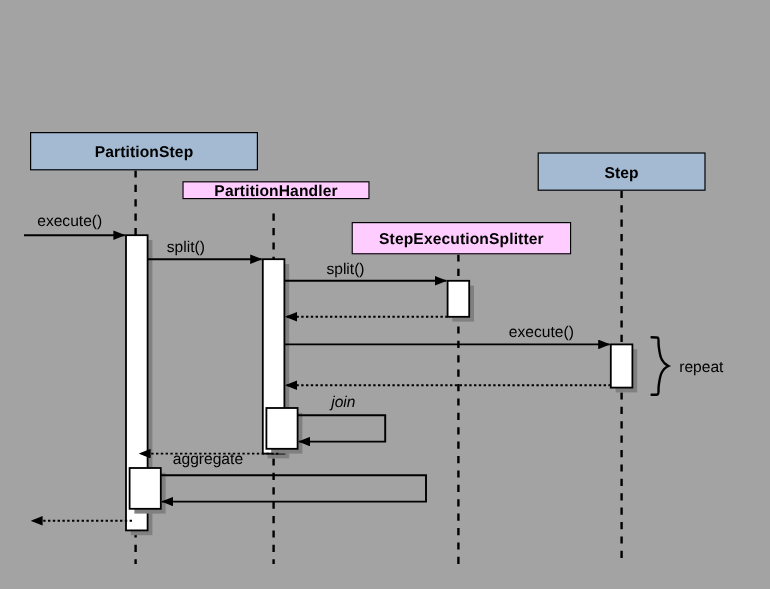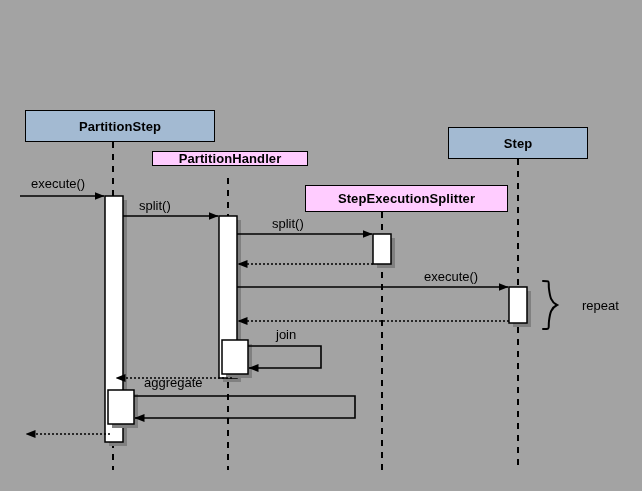--- a/index.html
+++ b/index.html
@@ -40,21 +40,20 @@
     color: #000000;
     white-space: nowrap;
     line-height: 1;
   }
   .brace-label {
     position: absolute;
     font-size: 13px;
     color: #000000;
     white-space: nowrap;
     line-height: 1;
-    margin-left: 16px;
   }
 </style>
 </head>
 <body>
 
 <div id="diagram-canvas">
 
   <svg id="diagram-svg" width="642" height="491">
     <defs>
       <marker id="arrow-solid" markerWidth="10" markerHeight="8" refX="9.5" refY="4" orient="auto" markerUnits="userSpaceOnUse">
@@ -125,35 +124,35 @@
   </svg>
 
   <div class="lifeline-box" style="left:25px; top:110px; width:190px; height:32px; background:#a3bad2;">
     <span>PartitionStep</span>
   </div>
 
   <div class="lifeline-box" style="left:152px; top:151px; width:156px; height:15px; background:#ffccff;">
     <span>PartitionHandler</span>
   </div>
 
-  <div class="lifeline-box" style="left:293px; top:185px; width:203px; height:27px; background:#ffccff;margin-left:12px;">
+  <div class="lifeline-box" style="left:293px; top:185px; width:183px; height:27px; background:#ffccff;">
     <span>StepExecutionSplitter</span>
   </div>
 
   <div class="lifeline-box" style="left:448px; top:115px; width:140px; height:32px; background:#a3bad2;margin-top:12px;">
     <span>Step</span>
   </div>
 
   <div class="msg-label" style="left:31px; top:177px;">execute()</div>
 
   <div class="msg-label" style="left:139px; top:199px;">split()</div>
 
   <div class="msg-label" style="left:272px; top:217px;text-align:right;">split()</div>
 
   <div class="msg-label" style="left:424px; top:270px;">execute()</div>
 
-  <div class="msg-label" style="left:276px; top:328px;">join</div>
+  <div class="msg-label" style="left:276px; top:328px;font-style:italic;">join</div>
 
   <div class="msg-label" style="left:144px; top:376px;">aggregate</div>
 
   <div class="brace-label" style="left:566px; top:299px;">repeat</div>
 
 </div>
 
 </body></html>

